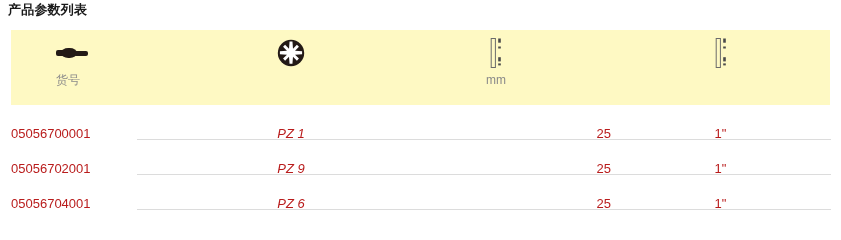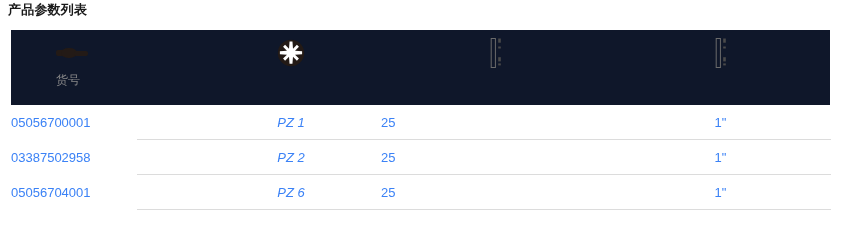--- a/index.html
+++ b/index.html
@@ -41,21 +41,21 @@
     top: 30px;
     width: 841px;
   }
 
   
   .table-head {
     position: relative;
     margin-left: 11px;
     width: 819px;
     height: 75px;
-    background: #0f172a;
+    background: #fef9c3;
   }
   .head-cell {
     position: absolute;
     top: 0;
     height: 75px;
   }
   .head-icon-wrap {
     position: absolute;
     top: 8px;
     height: 30px;
@@ -136,30 +136,30 @@
   .table-body {
     position: relative;
     width: 841px;
   }
   .row {
     position: relative;
     height: 35px;
   }
   .cell {
     position: absolute;
-    top: 0;
+    top: 11px;
     height: 35px;
     line-height: 35px;
     font-size: 13px;
-    color: #3b82f6;
+    color: #b91c1c;
     white-space: nowrap;
   }
   .cell.c0 { left: 11px;  width: 190px; text-align: left; }
   .cell.c1 { left: 201px; width: 180px; text-align: center; font-style: italic; }
-  .cell.c2 { left: 381px; width: 230px; text-align: left; }
+  .cell.c2 { left: 381px; width: 230px; text-align: right; }
   .cell.c3 { left: 611px; width: 219px; text-align: center; }
 
   .row-divider {
     position: absolute;
     left: 137px;
     width: 694px;
     height: 1px;
     background: #dcdcdc;
   }
 </style>
@@ -198,20 +198,21 @@
       <div class="head-cell col-2">
         <span class="head-icon-wrap">
           <svg class="icon-length" viewBox="0 0 16 30" aria-hidden="true">
             <rect x="3.2" y="0.5" width="4.2" height="29" fill="none" stroke="#6b6b6b" stroke-width="1"></rect>
             <rect x="10.2" y="0.5" width="2.6" height="4.2" fill="#4a4a4a"></rect>
             <rect x="10.2" y="8.5" width="2.6" height="2.0" fill="#4a4a4a"></rect>
             <rect x="10.2" y="19.2" width="2.6" height="4.2" fill="#4a4a4a"></rect>
             <rect x="10.2" y="25.4" width="2.6" height="2.0" fill="#4a4a4a"></rect>
           </svg>
         </span>
+        <span class="head-label">mm</span>
       </div>
 
       <div class="head-cell col-3">
         <span class="head-icon-wrap">
           <svg class="icon-length" viewBox="0 0 16 30" aria-hidden="true">
             <rect x="3.2" y="0.5" width="4.2" height="29" fill="none" stroke="#6b6b6b" stroke-width="1"></rect>
             <rect x="10.2" y="0.5" width="2.6" height="4.2" fill="#4a4a4a"></rect>
             <rect x="10.2" y="8.5" width="2.6" height="2.0" fill="#4a4a4a"></rect>
             <rect x="10.2" y="19.2" width="2.6" height="4.2" fill="#4a4a4a"></rect>
             <rect x="10.2" y="25.4" width="2.6" height="2.0" fill="#4a4a4a"></rect>
@@ -226,22 +227,22 @@
 
       <div class="row">
         <span class="cell c0">05056700001</span>
         <span class="cell c1">PZ 1</span>
         <span class="cell c2">25</span>
         <span class="cell c3">1"</span>
         <span class="row-divider" style="bottom:0;"></span>
       </div>
 
       <div class="row">
-        <span class="cell c0">03387502958</span>
-        <span class="cell c1">PZ 2</span>
+        <span class="cell c0">05056702001</span>
+        <span class="cell c1">PZ 9</span>
         <span class="cell c2">25</span>
         <span class="cell c3">1"</span>
         <span class="row-divider" style="bottom:0;"></span>
       </div>
 
       <div class="row">
         <span class="cell c0">05056704001</span>
         <span class="cell c1">PZ 6</span>
         <span class="cell c2">25</span>
         <span class="cell c3">1"</span>

